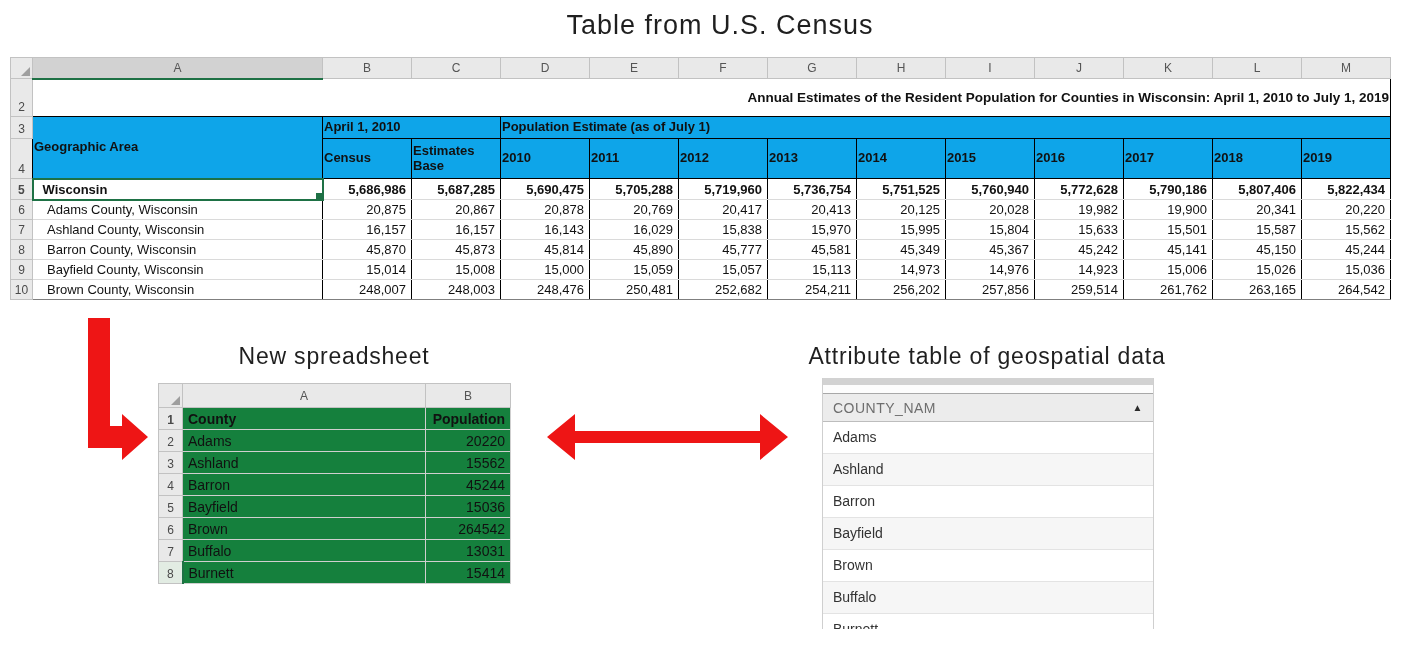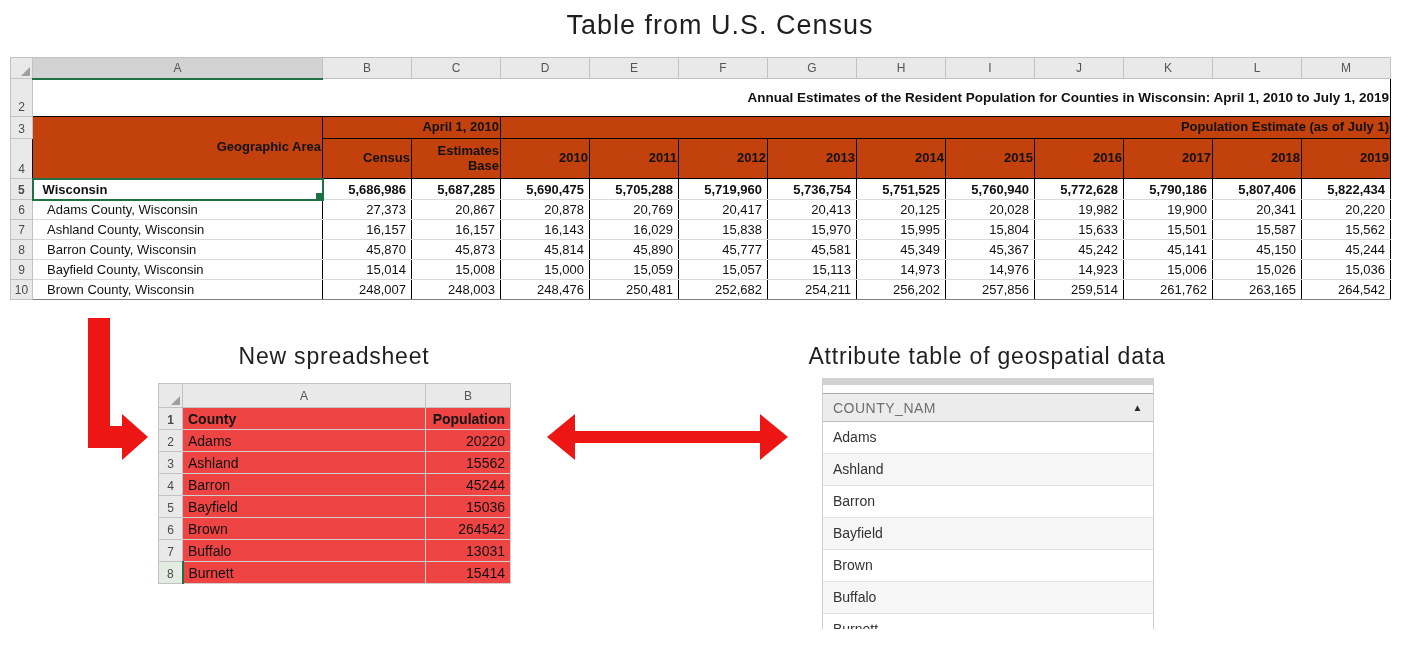--- a/index.html
+++ b/index.html
@@ -21,38 +21,38 @@
   .corner{position:relative;}
   .corner .tri{position:absolute;right:2px;bottom:2px;width:0;height:0;
     border-left:9px solid transparent;border-bottom:9px solid #9f9f9f;}
   .rownum{background:#e9e9e9;border:1px solid #c2c2c2;color:#4a4a4a;
     font-size:12px;text-align:center;vertical-align:bottom;padding-bottom:2px;}
 
   
   .census{position:absolute;left:10px;top:57px;font-size:13px;color:#111;}
   .census .caption{border:1px solid #000;font-weight:bold;text-align:right;
     padding-left:5px;font-size:13.5px;background:#fff;vertical-align:middle;}
-  .census .hdr{border:1px solid #000;font-weight:bold;text-align:right;
-    background:#c2410c;vertical-align:middle;white-space:normal;line-height:1.15;}
+  .census .hdr{border:1px solid #000;font-weight:bold;text-align:left;
+    background:#0ea5e9;vertical-align:middle;white-space:normal;line-height:1.15;}
   .census .num{border-left:1px solid #000;border-right:1px solid #000;
     border-top:1px solid #dadada;border-bottom:1px solid #dadada;
     text-align:right;padding-right:5px;background:#fff;}
   .census .name{border-left:1px solid #000;border-right:1px solid #000;
     border-top:1px solid #dadada;border-bottom:1px solid #dadada;
     text-align:left;padding-left:14px;background:#fff;}
   .census tr.last td.num,.census tr.last td.name{border-bottom:1px solid #7f7f7f;}
   .census tr.bold td{font-weight:bold;}
   .census td.sel{position:relative;border:2px solid #1e7145;padding-left:9px;}
   .census td.sel .handle{position:absolute;right:-1px;bottom:-1px;width:6px;height:6px;
     background:#1e7145;border:1px solid #fff;}
   .h21{height:21px;}.h38{height:38px;}.h22{height:22px;}.h40{height:40px;}.h20{height:20px;}
 
   
   .ss{position:absolute;left:158px;top:383px;font-size:14px;color:#111;}
-  .ss td.cell{border:1px solid #cfcfcf;background:#ef4444;padding:0 5px;}
+  .ss td.cell{border:1px solid #cfcfcf;background:#15803d;padding:0 5px;}
   .ss td.a{text-align:left;}
   .ss td.b{text-align:right;}
   .ss tr{height:22px;}
   .ss tr.letters{height:24px;}
   .ss tr.bold td{font-weight:bold;}
   .ss td.greenleft{border-left:2px solid #1e7145;}
   .ss td.rn8{background:#e2ece3;}
 
   
   .attr{position:absolute;left:822px;top:378px;width:330px;height:251px;overflow:hidden;
@@ -150,21 +150,21 @@
       <td class="num">5,751,525</td>
       <td class="num">5,760,940</td>
       <td class="num">5,772,628</td>
       <td class="num">5,790,186</td>
       <td class="num">5,807,406</td>
       <td class="num">5,822,434</td>
     </tr>
     <tr class="h20">
       <td class="rownum">6</td>
       <td class="name">Adams County, Wisconsin</td>
-      <td class="num">27,373</td>
+      <td class="num">20,875</td>
       <td class="num">20,867</td>
       <td class="num">20,878</td>
       <td class="num">20,769</td>
       <td class="num">20,417</td>
       <td class="num">20,413</td>
       <td class="num">20,125</td>
       <td class="num">20,028</td>
       <td class="num">19,982</td>
       <td class="num">19,900</td>
       <td class="num">20,341</td>

